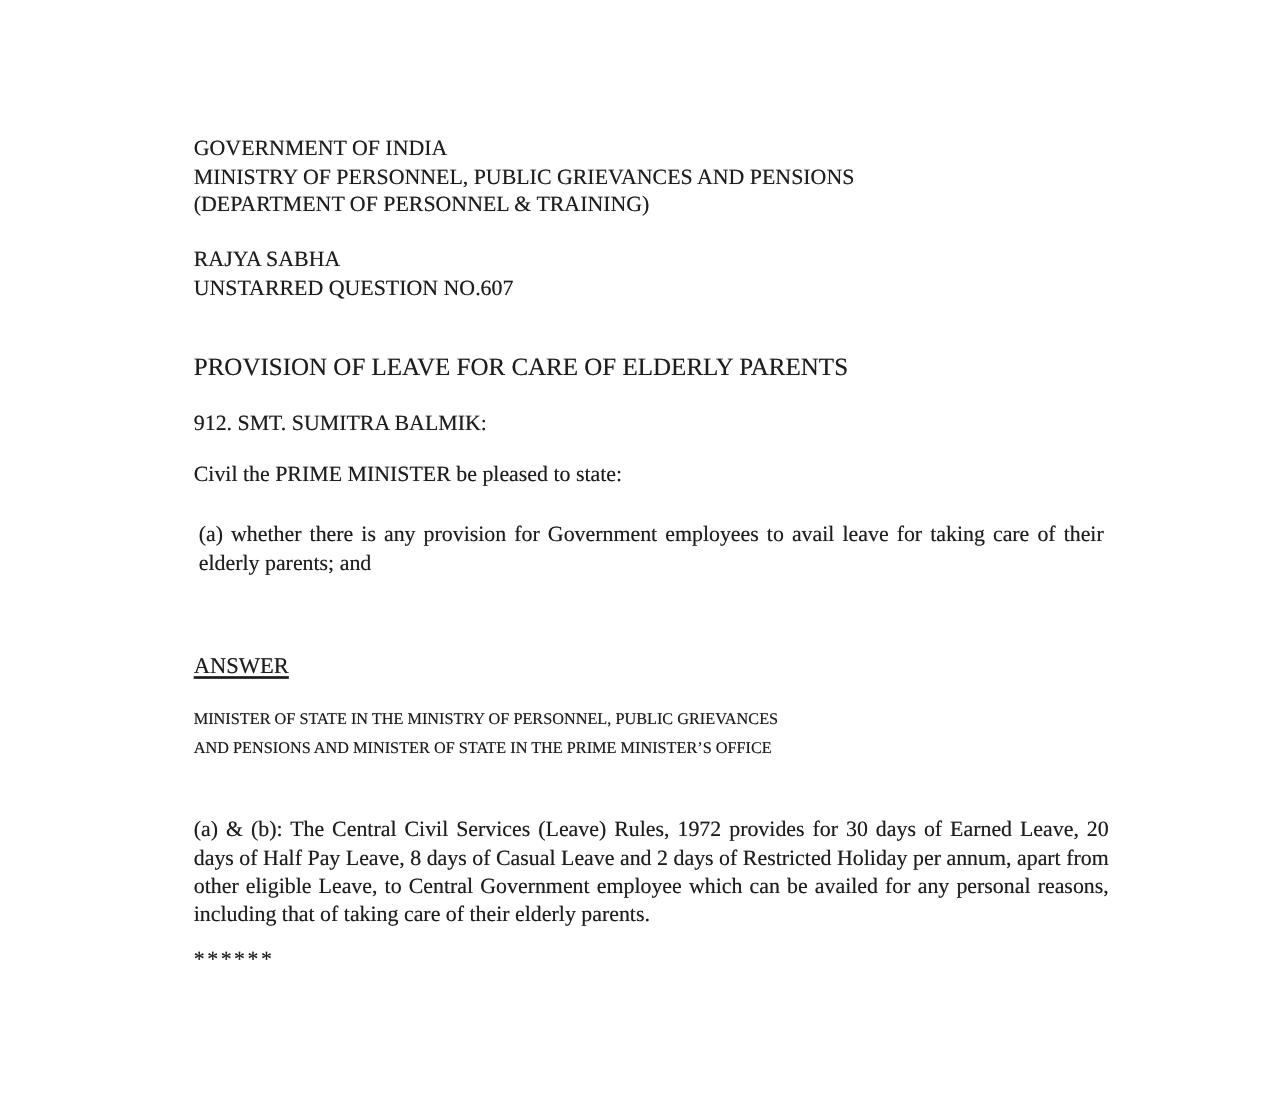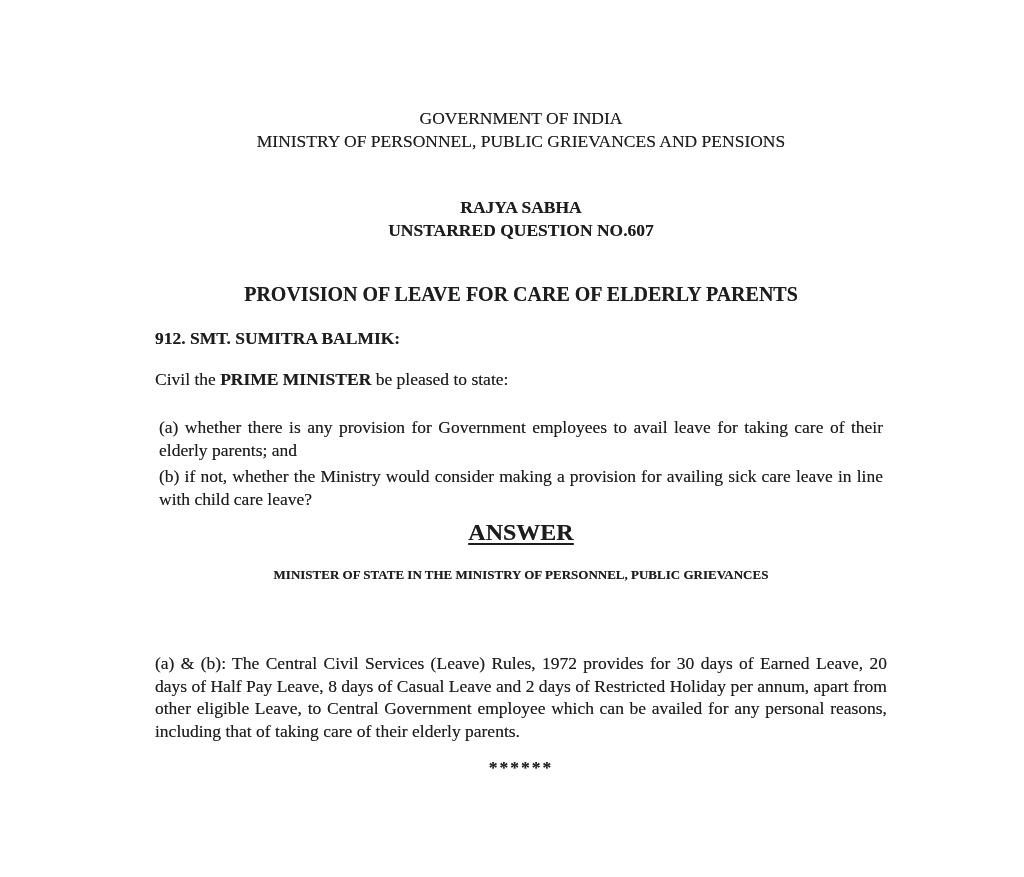--- a/index.html
+++ b/index.html
@@ -20,75 +20,76 @@
   .page * {
     text-shadow: 0 0 0.55px rgba(20,20,20,0.55);
   }
   .content {
     position: absolute;
     left: 155px;
     width: 732px;
     font-size: 17.5px;
     line-height: 22.5px;
   }
-  .center { text-align: center; }
-  .bold { font-weight: bold; }
+  .center { }
+  .bold { font-weight: normal; }
   .justify { text-align: justify; }
 
   .header-block   { top: 107px; }
   .session-block  { top: 196px; }
   .subject-line   { top: 283px; font-size: 20px; }
   .questioner     { top: 327px; }
   .intro-line     { top: 368px; }
   .question-block { top: 412px; }
-  .answer-heading { top: 521px; font-size: 24px; }
+  .answer-heading { top: 521px; font-size: 18px; }
   .minister-block { top: 564px; font-size: 13px; }
   .answer-body    { top: 652px; }
   .footer-mark    { top: 756px; letter-spacing: 2px; }
 
   .underlined {
     text-decoration: underline;
     text-decoration-thickness: 2px;
     text-underline-offset: 3px;
   }
   p { margin: 4px; }
 </style>
 </head>
 <body>
 
 <div class="page">
 
   <div class="content header-block center">
     <div>GOVERNMENT OF INDIA</div>
     <div>MINISTRY OF PERSONNEL, PUBLIC GRIEVANCES AND PENSIONS</div>
+    <div>(DEPARTMENT OF PERSONNEL &amp; TRAINING)</div>
   </div>
 
   <div class="content session-block center">
     <div class="bold">RAJYA SABHA</div>
     <div class="bold">UNSTARRED QUESTION NO.607</div>
   </div>
 
   <div class="content subject-line center bold">PROVISION OF LEAVE FOR CARE OF ELDERLY PARENTS</div>
 
   <div class="content questioner bold">912. SMT. SUMITRA BALMIK:</div>
 
   <div class="content intro-line">
     <span>Civil the </span><span class="bold">PRIME MINISTER</span><span> be pleased to state:</span>
   </div>
 
   <div class="content question-block justify">
     <p>(a) whether there is any provision for Government employees to avail leave for taking care of their elderly parents; and</p>
-    <p>(b) if not, whether the Ministry would consider making a provision for availing sick care leave in line with child care leave?</p>
   </div>
 
   <div class="content answer-heading center">
     <span class="bold underlined">ANSWER</span>
   </div>
 
   <div class="content minister-block center bold">
     <div>MINISTER OF STATE IN THE MINISTRY OF PERSONNEL, PUBLIC GRIEVANCES</div>
+    <div>AND PENSIONS AND MINISTER OF STATE IN THE PRIME MINISTER’S OFFICE</div>
   </div>
 
   <div class="content answer-body justify">(a) &amp; (b): The Central Civil Services (Leave) Rules, 1972 provides for 30 days of Earned Leave, 20 days of Half Pay Leave, 8 days of Casual Leave and 2 days of Restricted Holiday per annum, apart from other eligible Leave, to Central Government employee which can be availed for any personal reasons, including that of taking care of their elderly parents.</div>
 
   <div class="content footer-mark center bold">******</div>
 
 </div>
 
 </body></html>

